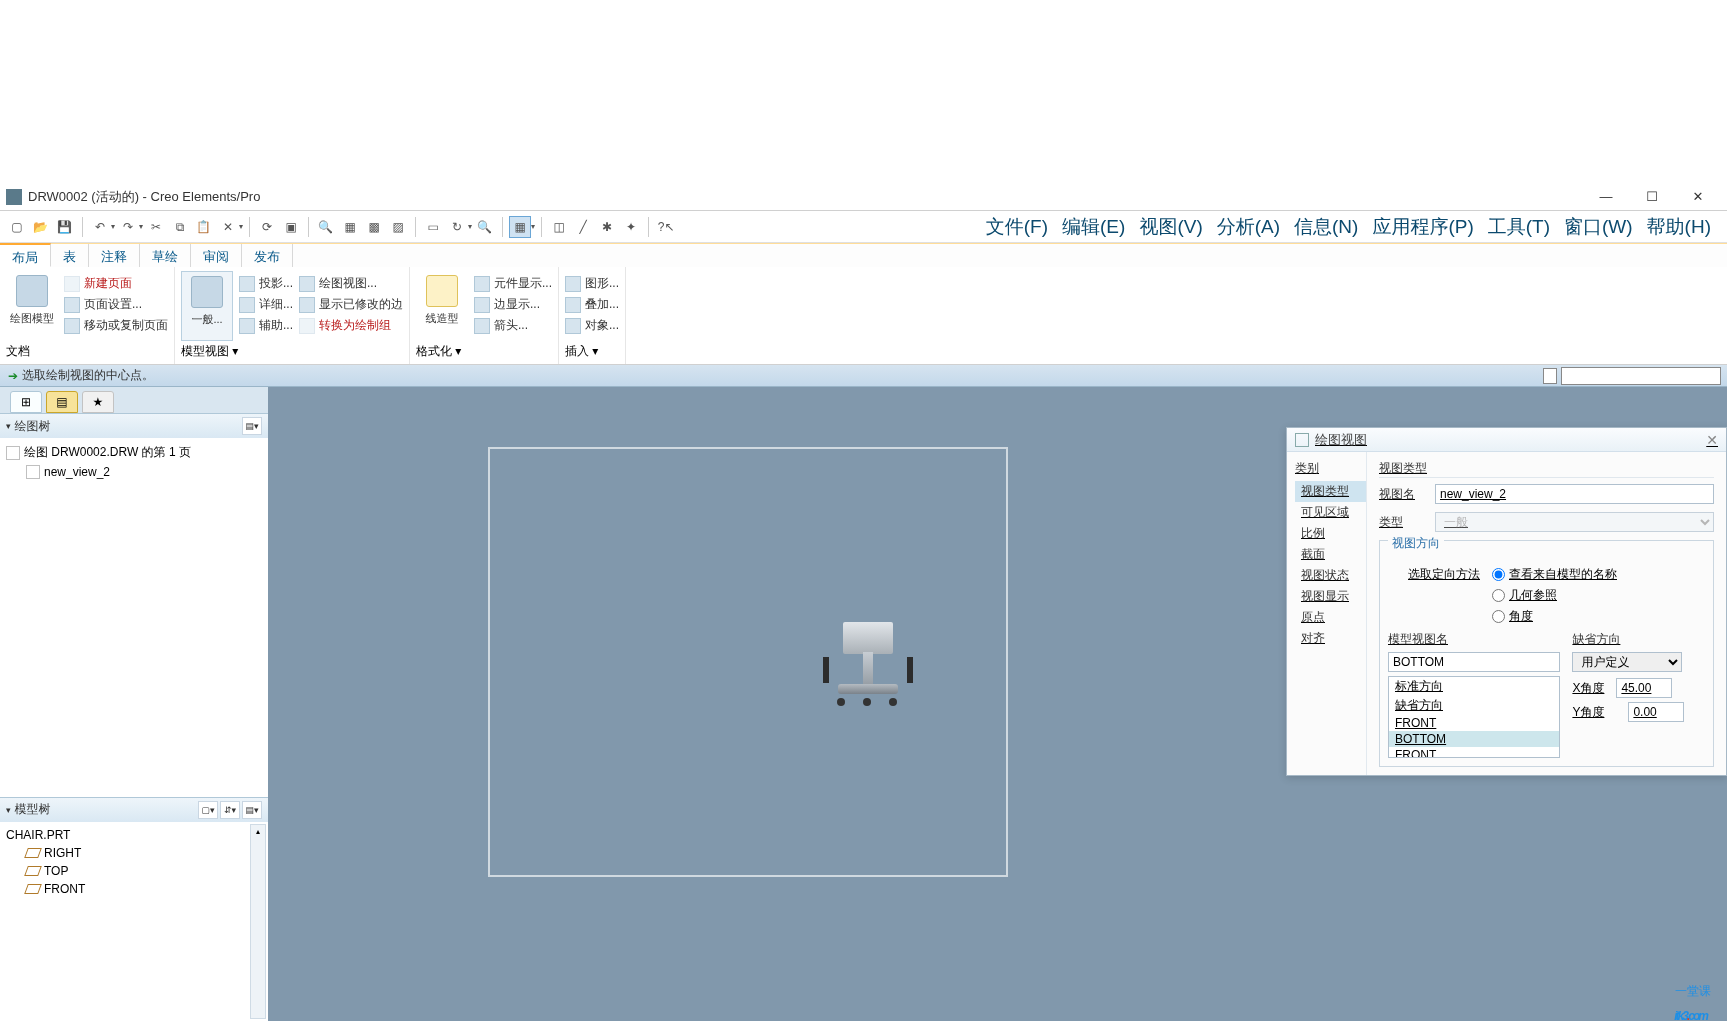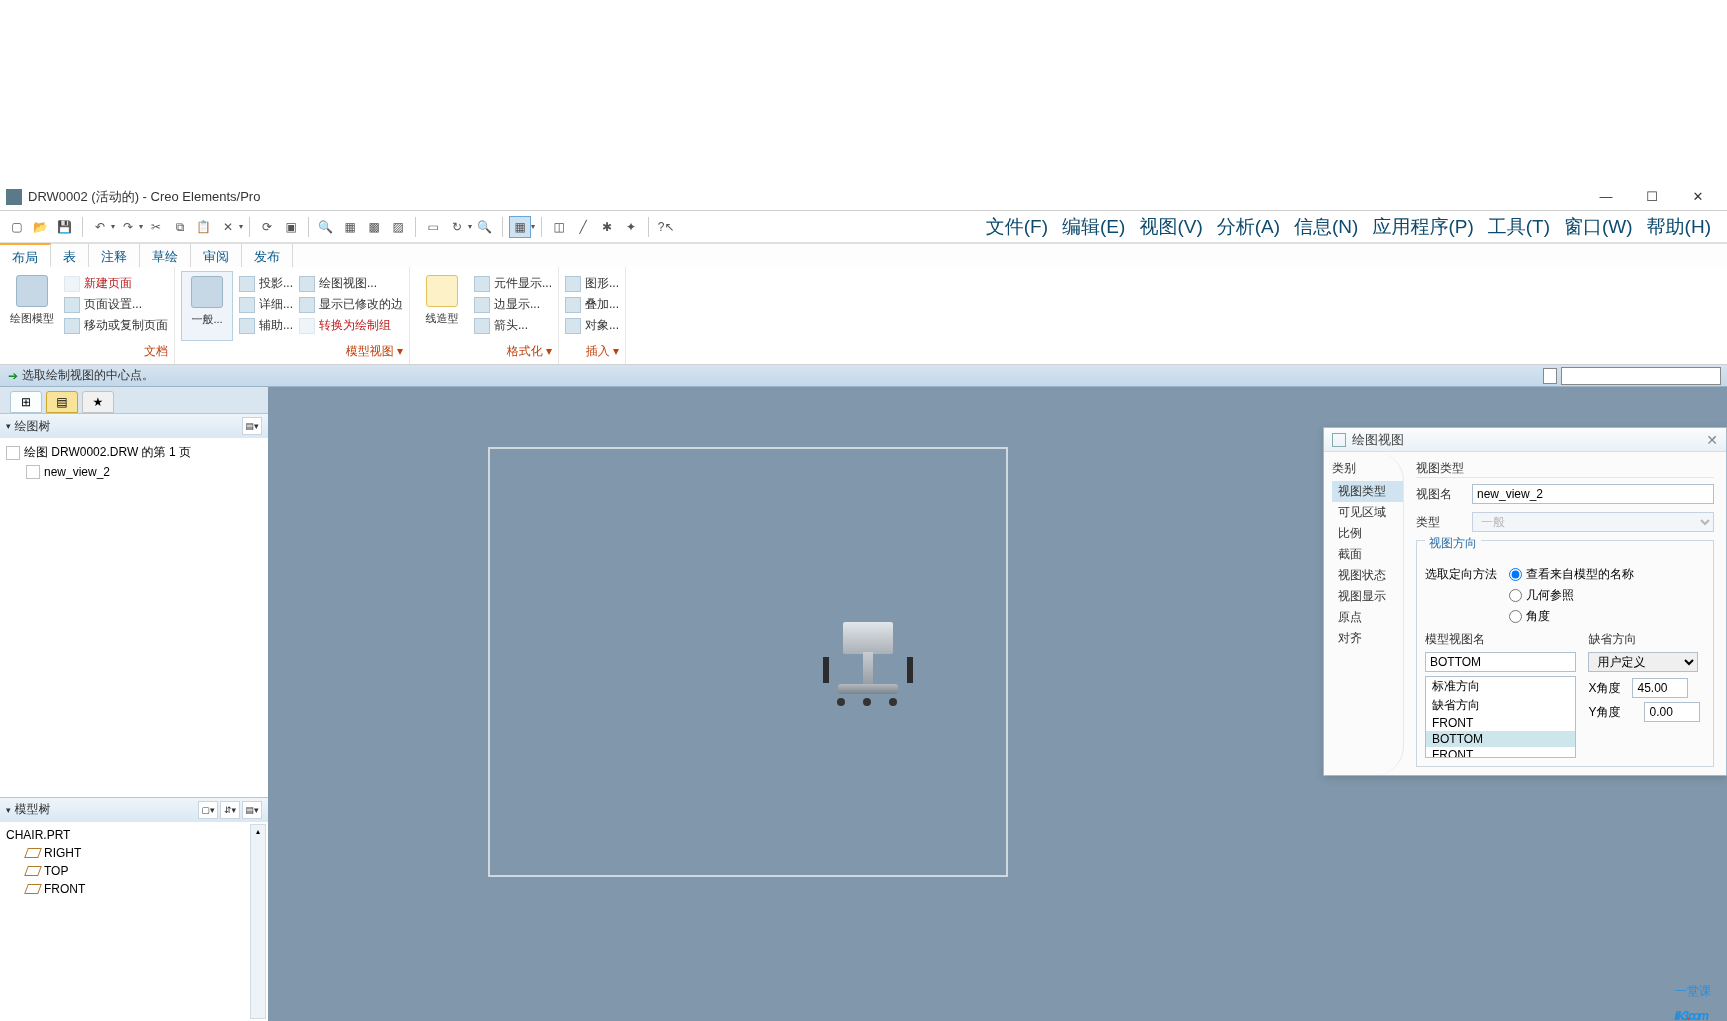--- a/index.html
+++ b/index.html
@@ -19,21 +19,21 @@
   .menu-right { margin-left: auto; display: flex; gap: 14px; padding-right: 10px; }
   .menu-right span { color: #0c4a6e; font-size: 19px; cursor: pointer; }
 
   .tabs-row { height: 24px; background: #fdfdfd; border-top: 1px solid #ffdd99; display: flex; }
   .tab { padding: 4px 12px; color: #0a5a8a; border-right: 1px solid #d8d8d8; cursor: pointer; font-size: 13px; }
   .tab.active { background: #fff; border-top: 2px solid #ffaa33; border-bottom: 1px solid #fff; margin-top: -1px; }
 
   .ribbon { height: 98px; background: #fff; border-bottom: 1px solid #d0d0d0; display: flex; }
   .ribbon-group { border-right: 1px solid #e6e6e6; padding: 4px 6px; display: flex; flex-direction: column; }
   .ribbon-group .grp-content { flex: 1; display: flex; gap: 6px; }
-  .ribbon-group .grp-label { text-align: right; font-size: 12px; color: #c2410c; padding-top: 2px; }
+  .ribbon-group .grp-label { text-align: left; font-size: 12px; color: #000000; padding-top: 2px; }
   .big-btn { display: flex; flex-direction: column; align-items: center; width: 52px; cursor: pointer; }
   .big-btn .big-icon { width: 32px; height: 32px; margin: 4px 0; background: #c6d8e6; border: 1px solid #9ab5c8; border-radius: 3px; }
   .big-btn .big-label { font-size: 11px; text-align: center; color: #333; }
   .small-rows { display: flex; flex-direction: column; gap: 4px; padding-top: 4px; }
   .small-btn { display: flex; align-items: center; gap: 4px; cursor: pointer; }
   .small-btn .sm-icon { width: 16px; height: 16px; background: #d6e4ee; border: 1px solid #b0c8d8; }
   .small-btn .sm-label { font-size: 12px; color: #333; white-space: nowrap; }
   .small-btn.disabled .sm-label { color: #b91c1c; }
   .small-btn.disabled .sm-icon { opacity: .4; }
 
@@ -68,27 +68,27 @@
   .sheet { position:absolute; top:60px; left:220px; width:520px; height:430px; border:2px solid #d0d9e0; background:transparent; }
   .chair { position:absolute; top:235px; left:555px; width:90px; height:100px; }
   .chair .seat { position:absolute; top:0; left:20px; width:50px; height:32px; background:linear-gradient(#e2e6ea,#a9b0b6); border-radius:2px; }
   .chair .post { position:absolute; top:30px; left:40px; width:10px; height:38px; background:linear-gradient(#c7cdd3,#8f979e); }
   .chair .base { position:absolute; top:62px; left:15px; width:60px; height:10px; background:linear-gradient(#b4bbc1,#7a828a); border-radius:3px; }
   .chair .arm { position:absolute; top:35px; width:6px; height:26px; background:#2c2c2c; }
   .chair .arm.l { left:0; } .chair .arm.r { right:0; }
   .chair .wheel { position:absolute; top:76px; width:8px; height:8px; background:#333; border-radius:50%; }
   .chair .w1{left:14px;} .chair .w2{left:40px;} .chair .w3{left:66px;}
 
-  .dialog { position:absolute; top:40px; right:0; width:404px; background:#fbfbfb; border:1px solid #a6b8c6; box-shadow:0 2px 8px rgba(0,0,0,.15); }
+  .dialog { position:absolute; top:40px; right:0; width:441px; background:#fbfbfb; border:1px solid #a6b8c6; box-shadow:0 2px 8px rgba(0,0,0,.15);text-decoration:underline; }
   .dlg-title { height:24px; background:linear-gradient(#fafcfe,#e9f1f7); border-bottom:1px solid #d2dfea; display:flex; align-items:center; padding:0 8px; }
   .dlg-title .dlg-icon { width:14px; height:14px; border:1px solid #8aa; margin-right:6px; }
   .dlg-title .dlg-text { flex:1; color:#444; font-size:13px; }
   .dlg-title .dlg-close { color:#888; font-size:14px; cursor:pointer; }
   .dlg-body { display:flex; }
-  .dlg-cat { width:80px; border-right:1px solid #e2e9ef; padding:8px 0 16px 8px;border-radius:29px; }
+  .dlg-cat { width:80px; border-right:1px solid #e2e9ef; padding:8px 0 16px 8px; }
   .dlg-cat .cat-label { font-size:12px; color:#333; margin-bottom:4px; }
   .dlg-cat .cat-item { padding:2px 6px; font-size:12px; color:#333; cursor:pointer; }
   .dlg-cat .cat-item.sel { background:#cfe4f0; }
   .dlg-main { flex:1; padding:8px 12px; }
   .dlg-section-title { font-size:12px; color:#333; margin-bottom:6px; border-bottom:1px solid #e0e7ed; }
   .dlg-row { display:flex; align-items:center; gap:8px; margin-bottom:8px; }
   .dlg-row label { width:48px; font-size:12px; color:#333; }
   .dlg-row input[type=text] { flex:1; height:20px; border:1px solid #b0c0ce; padding:0 4px; font-size:12px; }
   .dlg-row select { flex:1; height:20px; border:1px solid #b0c0ce; background:#f0f4f8; color:#999; font-size:12px; padding:0 4px; }
   .fieldset { border:1px solid #cad6e0; margin-top:8px; padding:8px; }
@@ -397,21 +397,21 @@
             <label>视图名</label>
             <input type="text" value="new_view_2" style="">
           </div>
           <div class="dlg-row">
             <label>类型</label>
             <select disabled=""><option>一般</option></select>
           </div>
           <div class="fieldset">
             <span class="legend">视图方向</span>
             <div class="fs-row">
-              <span style="width:76px;">选取定向方法</span>
+              <span style="width:76px;margin-left:20px;">选取定向方法</span>
               <div class="radio-col">
                 <label>
                     <input type="radio" name="om" checked="" style=""> 
                     <span>查看来自模型的名称</span>
                   </label>
                 <label>
                     <input type="radio" name="om" style=""> 
                     <span>几何参照</span>
                   </label>
                 <label>

